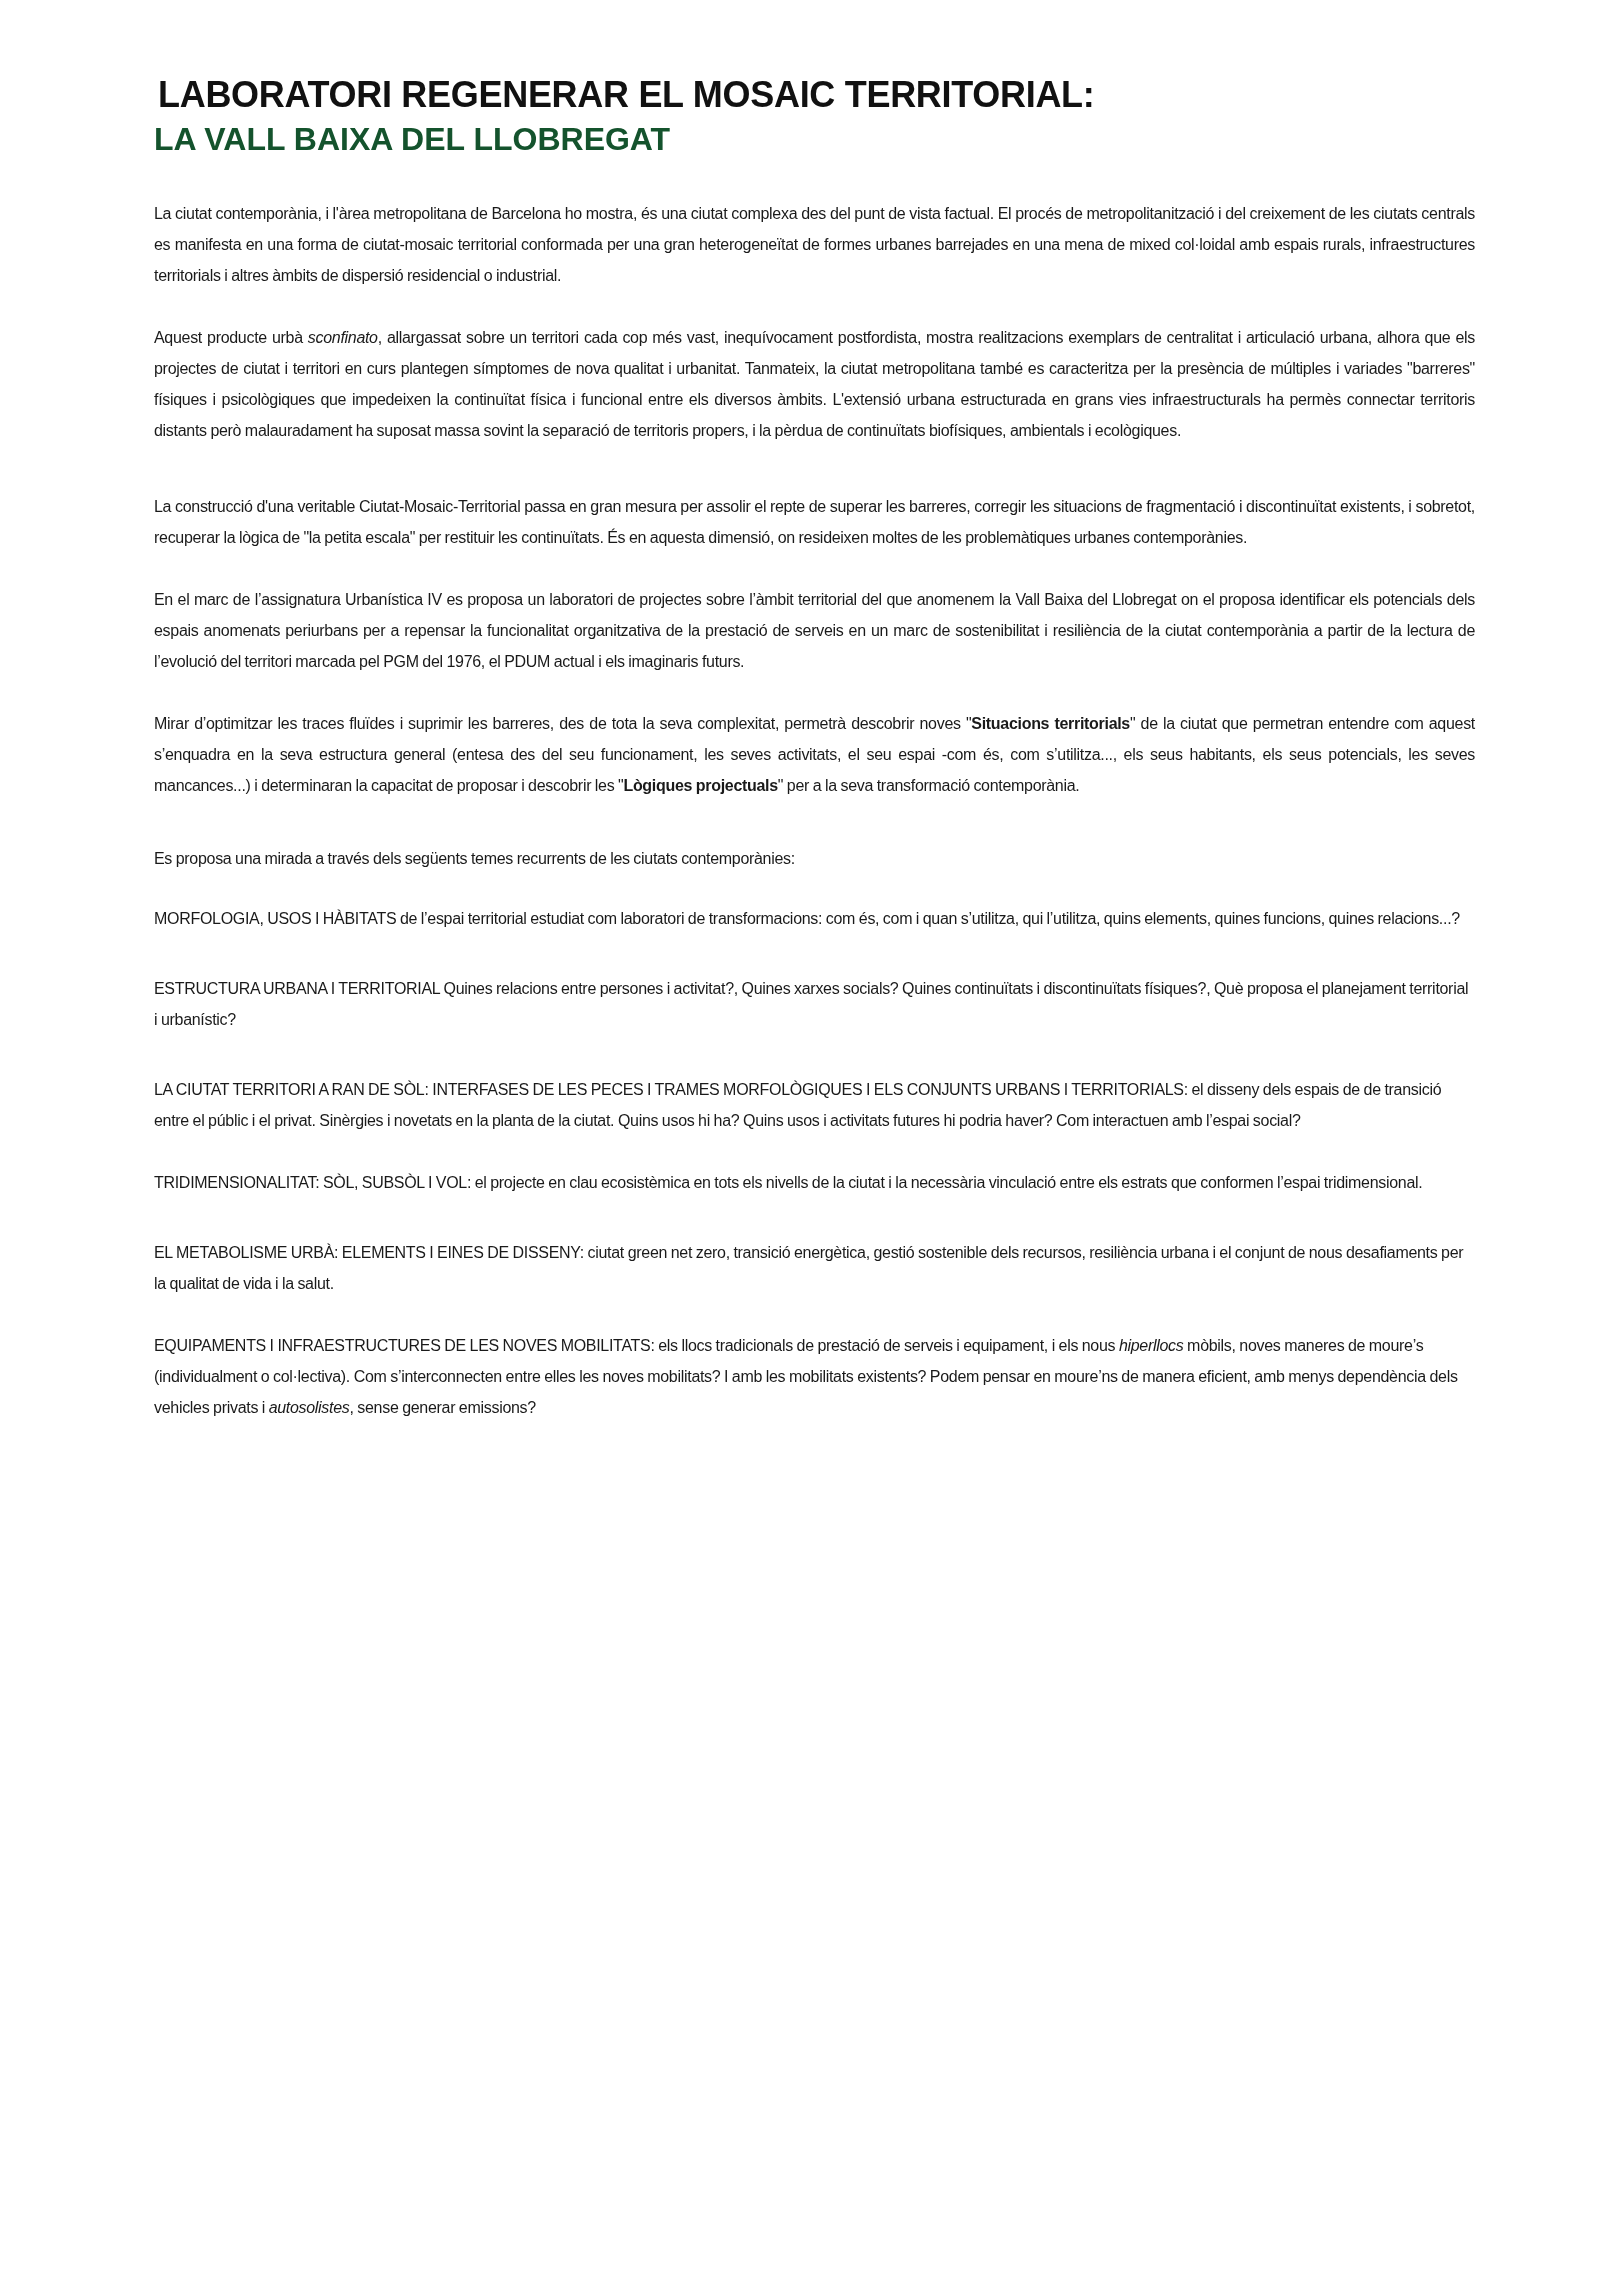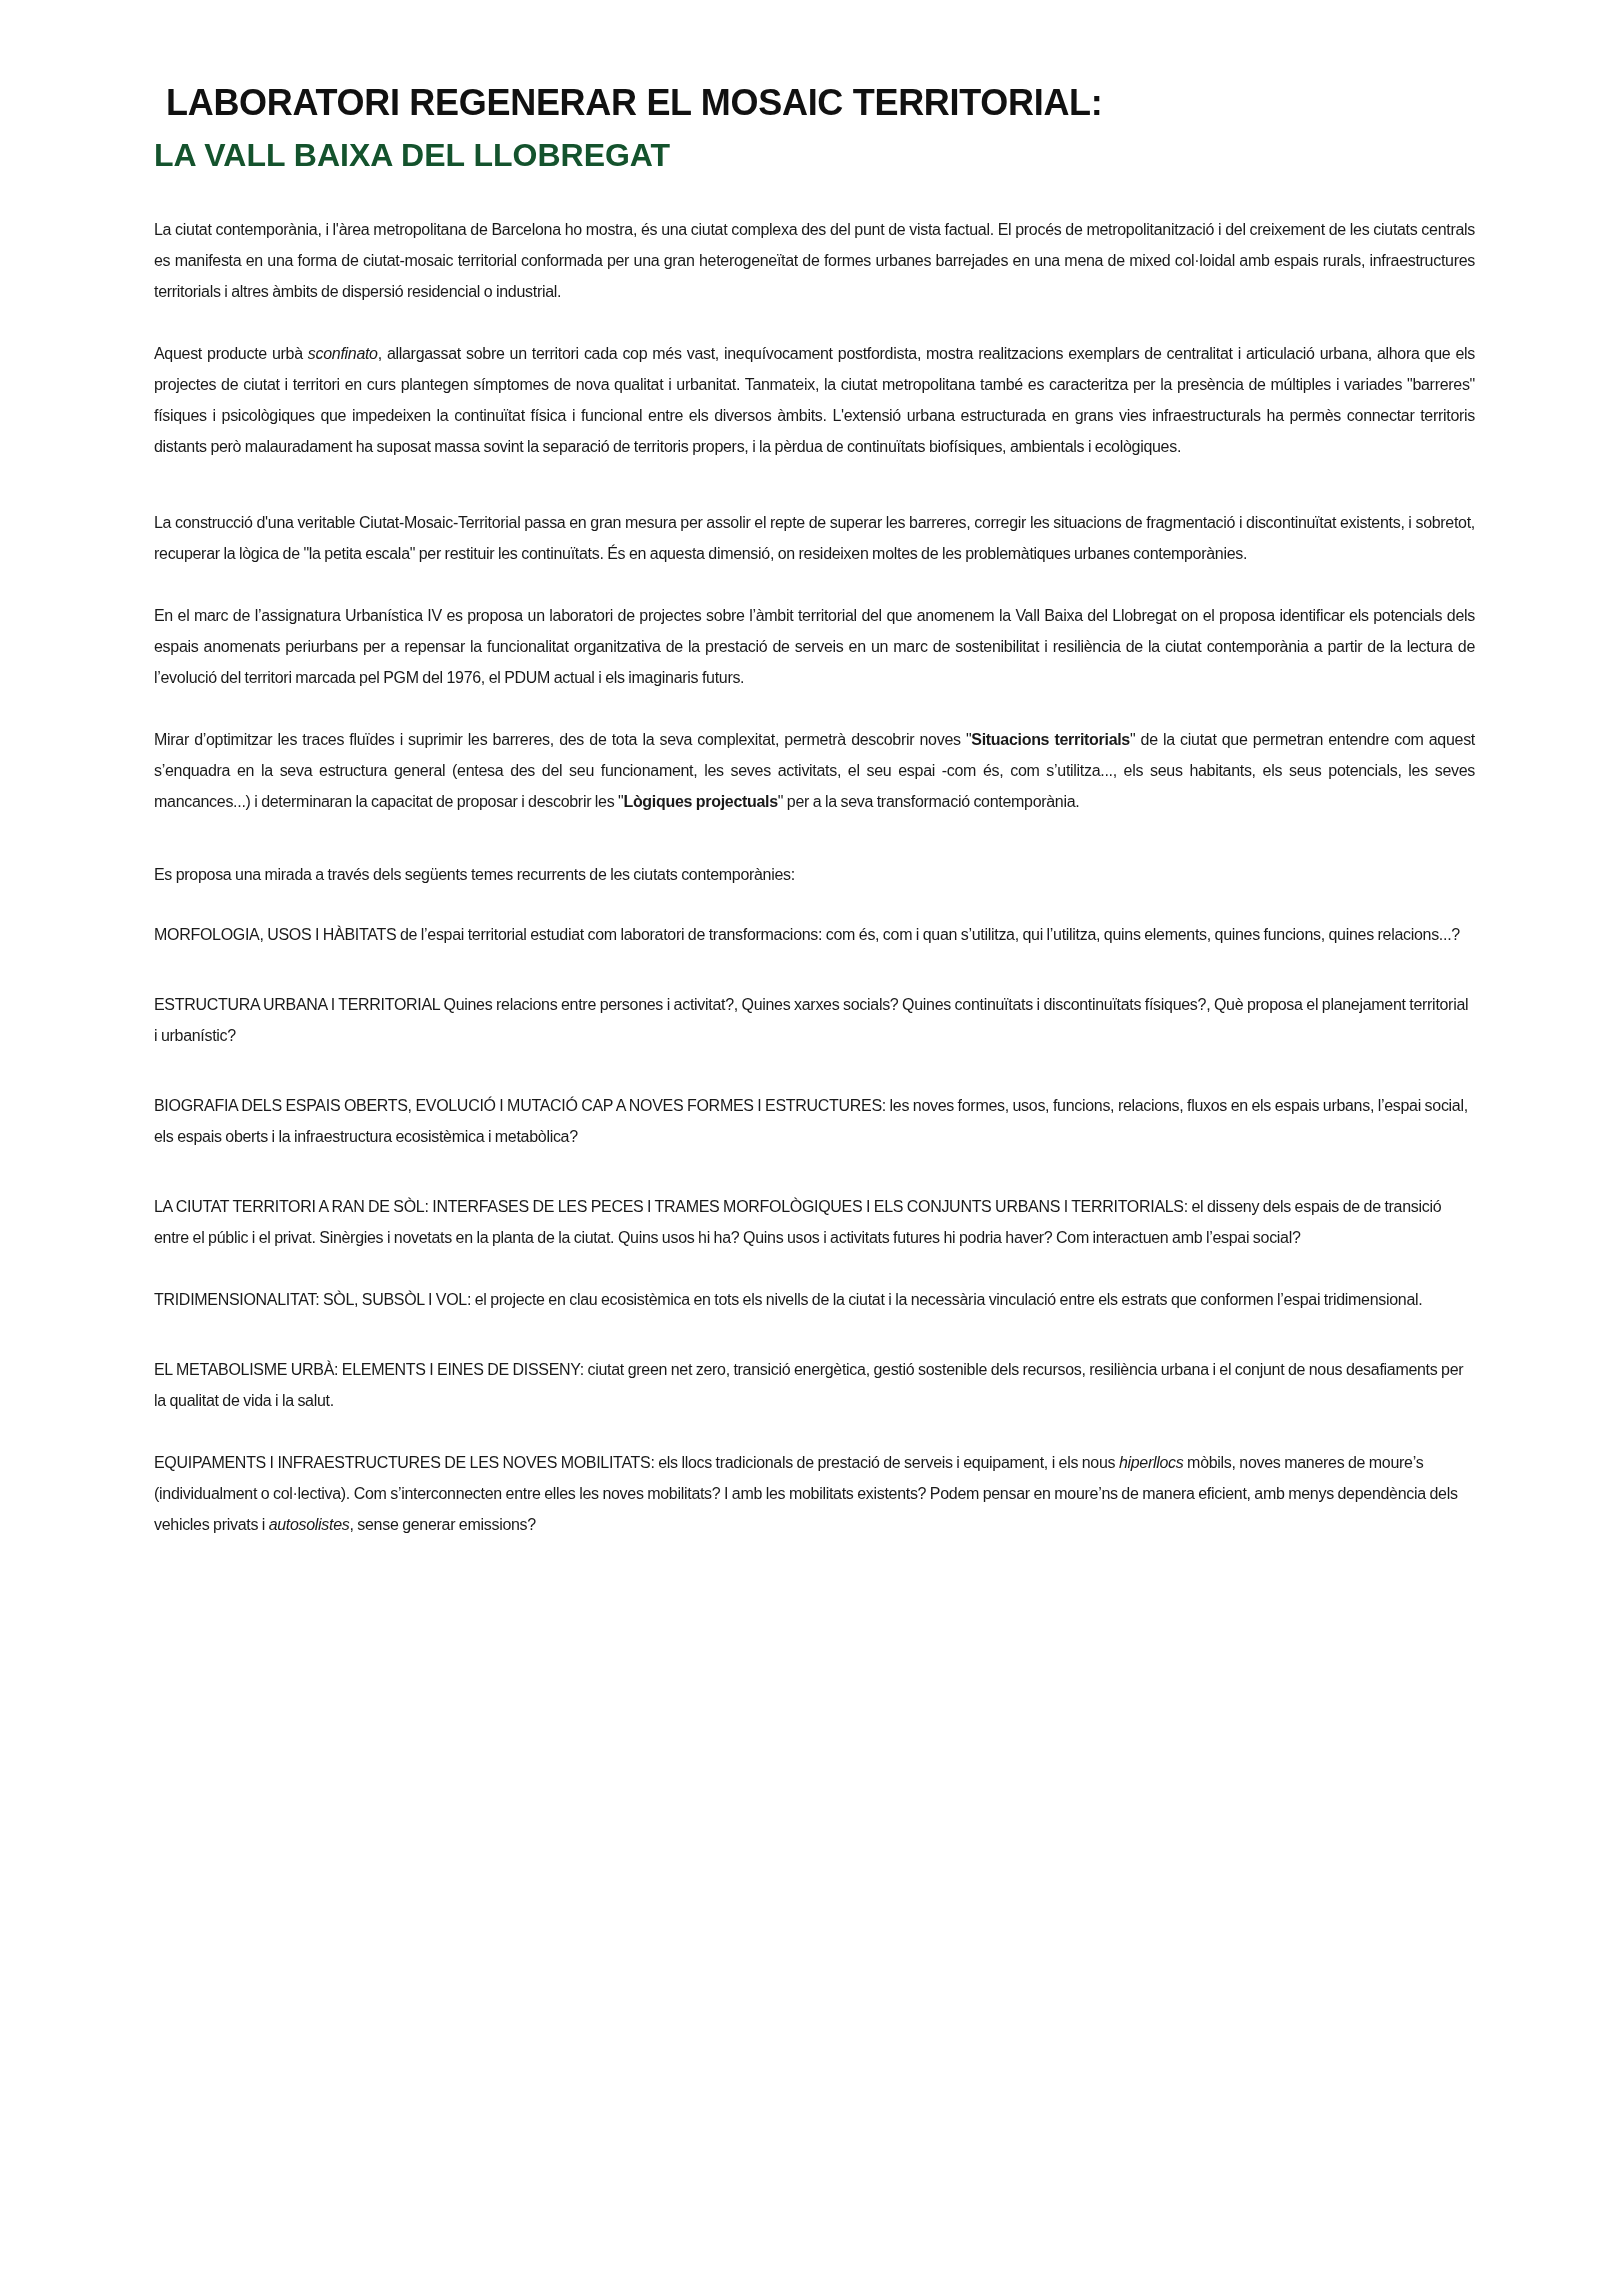--- a/index.html
+++ b/index.html
@@ -3,21 +3,21 @@
 <meta charset="utf-8">
 <style>
   html, body { margin: 0; padding: 0; background: #ffffff; }
   body { width: 1621px; height: 2293px; position: relative; overflow: hidden; }
   .page {
     position: absolute; left: 154px; top: 69px; width: 1321px;
     font-family: "Liberation Sans", sans-serif; color: #1a1a1a;
   }
   .title {
     font-family: "Liberation Sans", sans-serif;
-    font-weight: bold; font-size: 36px; line-height: 43px; margin: 12px;
+    font-weight: bold; font-size: 36px; line-height: 43px; margin: 4px;
     letter-spacing: -0.3px; color: #111;
   }
   .subtitle {
     font-family: "Liberation Sans", sans-serif;
     font-size: 32px; line-height: 39px; margin: 2px 0 0 0; color: #14532d;
   }
   .para {
     font-size: 16px; line-height: 31px; margin: 0;
     letter-spacing: -0.3px; word-spacing: -0.5px;
   }
@@ -35,20 +35,19 @@
 
   <div>
     <p class="para justify" style="margin-top:39px"><span>La ciutat contemporània, i l'àrea metropolitana de Barcelona ho mostra, és una ciutat complexa des del punt de vista factual. El procés de metropolitanització i del creixement de les ciutats centrals es manifesta en una forma de ciutat-mosaic territorial conformada per una gran heterogeneïtat de formes urbanes barrejades en una mena de mixed col·loidal amb espais rurals, infraestructures territorials i altres àmbits de dispersió residencial o industrial.</span></p>
     <p class="para justify" style="margin-top:31px"><span>Aquest producte urbà </span><i>sconfinato</i><span>, allargassat sobre un territori cada cop més vast, inequívocament postfordista, mostra realitzacions exemplars de centralitat i articulació urbana, alhora que els projectes de ciutat i territori en curs plantegen símptomes de nova qualitat i urbanitat. Tanmateix, la ciutat metropolitana també es caracteritza per la presència de múltiples i variades "barreres" físiques i psicològiques que impedeixen la continuïtat física i funcional entre els diversos àmbits. L'extensió urbana estructurada en grans vies infraestructurals ha permès connectar territoris distants però malauradament ha suposat massa sovint la separació de territoris propers, i la pèrdua de continuïtats biofísiques, ambientals i ecològiques.</span></p>
     <p class="para justify" style="margin-top:45px"><span>La construcció d'una veritable Ciutat-Mosaic-Territorial passa en gran mesura per assolir el repte de superar les barreres, corregir les situacions de fragmentació i discontinuïtat existents, i sobretot, recuperar la lògica de "la petita escala" per restituir les continuïtats. És en aquesta dimensió, on resideixen moltes de les problemàtiques urbanes contemporànies.</span></p>
     <p class="para justify" style="margin-top:31px"><span>En el marc de l’assignatura Urbanística IV es proposa un laboratori de projectes sobre l’àmbit territorial del que anomenem la Vall Baixa del Llobregat on el proposa identificar els potencials dels espais anomenats periurbans per a repensar la funcionalitat organitzativa de la prestació de serveis en un marc de sostenibilitat i resiliència de la ciutat contemporània a partir de la lectura de l’evolució del territori marcada pel PGM del 1976, el PDUM actual i els imaginaris futurs.</span></p>
     <p class="para justify" style="margin-top:31px"><span>Mirar d’optimitzar les traces fluïdes i suprimir les barreres, des de tota la seva complexitat, permetrà descobrir noves "</span><b>Situacions territorials</b><span>" de la ciutat que permetran entendre com aquest s’enquadra en la seva estructura general (entesa des del seu funcionament, les seves activitats, el seu espai -com és, com s’utilitza..., els seus habitants, els seus potencials, les seves mancances...) i determinaran la capacitat de proposar i descobrir les "</span><b>Lògiques projectuals</b><span>" per a la seva transformació contemporània.</span></p>
     <p class="para left" style="margin-top:42px"><span>Es proposa una mirada a través dels següents temes recurrents de les ciutats contemporànies:</span></p>
     <p class="para left" style="margin-top:29px"><span>MORFOLOGIA, USOS I HÀBITATS de l’espai territorial estudiat com laboratori de transformacions: com és, com i quan s’utilitza, qui l’utilitza, quins elements, quines funcions, quines relacions...?</span></p>
     <p class="para left" style="margin-top:39px"><span>ESTRUCTURA URBANA I TERRITORIAL Quines relacions entre persones i activitat?, Quines xarxes socials? Quines continuïtats i discontinuïtats físiques?, Què proposa el planejament territorial i urbanístic?</span></p>
-    <p class="para left" style="margin-top:39px"><span>BIOGRAFIA DELS ESPAIS OBERTS, EVOLUCIÓ I MUTACIÓ CAP A NOVES FORMES I ESTRUCTURES: les noves formes, usos, funcions, relacions, fluxos en els espais urbans, l’espai social, els espais oberts i la infraestructura ecosistèmica i metabòlica?</span></p>
     <p class="para left" style="margin-top:39px"><span>LA CIUTAT TERRITORI A RAN DE SÒL:  INTERFASES DE LES PECES I TRAMES MORFOLÒGIQUES I ELS CONJUNTS URBANS I TERRITORIALS: el disseny dels espais de de transició entre el públic i el privat. Sinèrgies i novetats en la planta de la ciutat. Quins usos hi ha? Quins usos i activitats futures hi podria haver? Com interactuen amb l’espai social?</span></p>
     <p class="para left" style="margin-top:31px"><span>TRIDIMENSIONALITAT: SÒL, SUBSÒL I VOL: el projecte en clau ecosistèmica en tots els nivells de la ciutat i la necessària vinculació entre els estrats que conformen l’espai tridimensional.</span></p>
     <p class="para left" style="margin-top:39px"><span>EL METABOLISME URBÀ: ELEMENTS I EINES DE DISSENY: ciutat green net zero, transició energètica, gestió sostenible dels recursos, resiliència urbana i el conjunt de nous desafiaments per la qualitat de vida i la salut.</span></p>
     <p class="para left" style="margin-top:31px"><span>EQUIPAMENTS I INFRAESTRUCTURES DE LES NOVES MOBILITATS: els llocs tradicionals de prestació de serveis i equipament, i els nous </span><i>hiperllocs</i><span> mòbils, noves maneres de moure’s (individualment o col·lectiva). Com s’interconnecten entre elles les noves mobilitats? I amb les mobilitats existents? Podem pensar en moure’ns de manera eficient, amb menys dependència dels vehicles privats i </span><i>autosolistes</i><span>, sense generar emissions?</span></p>
   </div>
 </div>
 
 
 </body></html>

